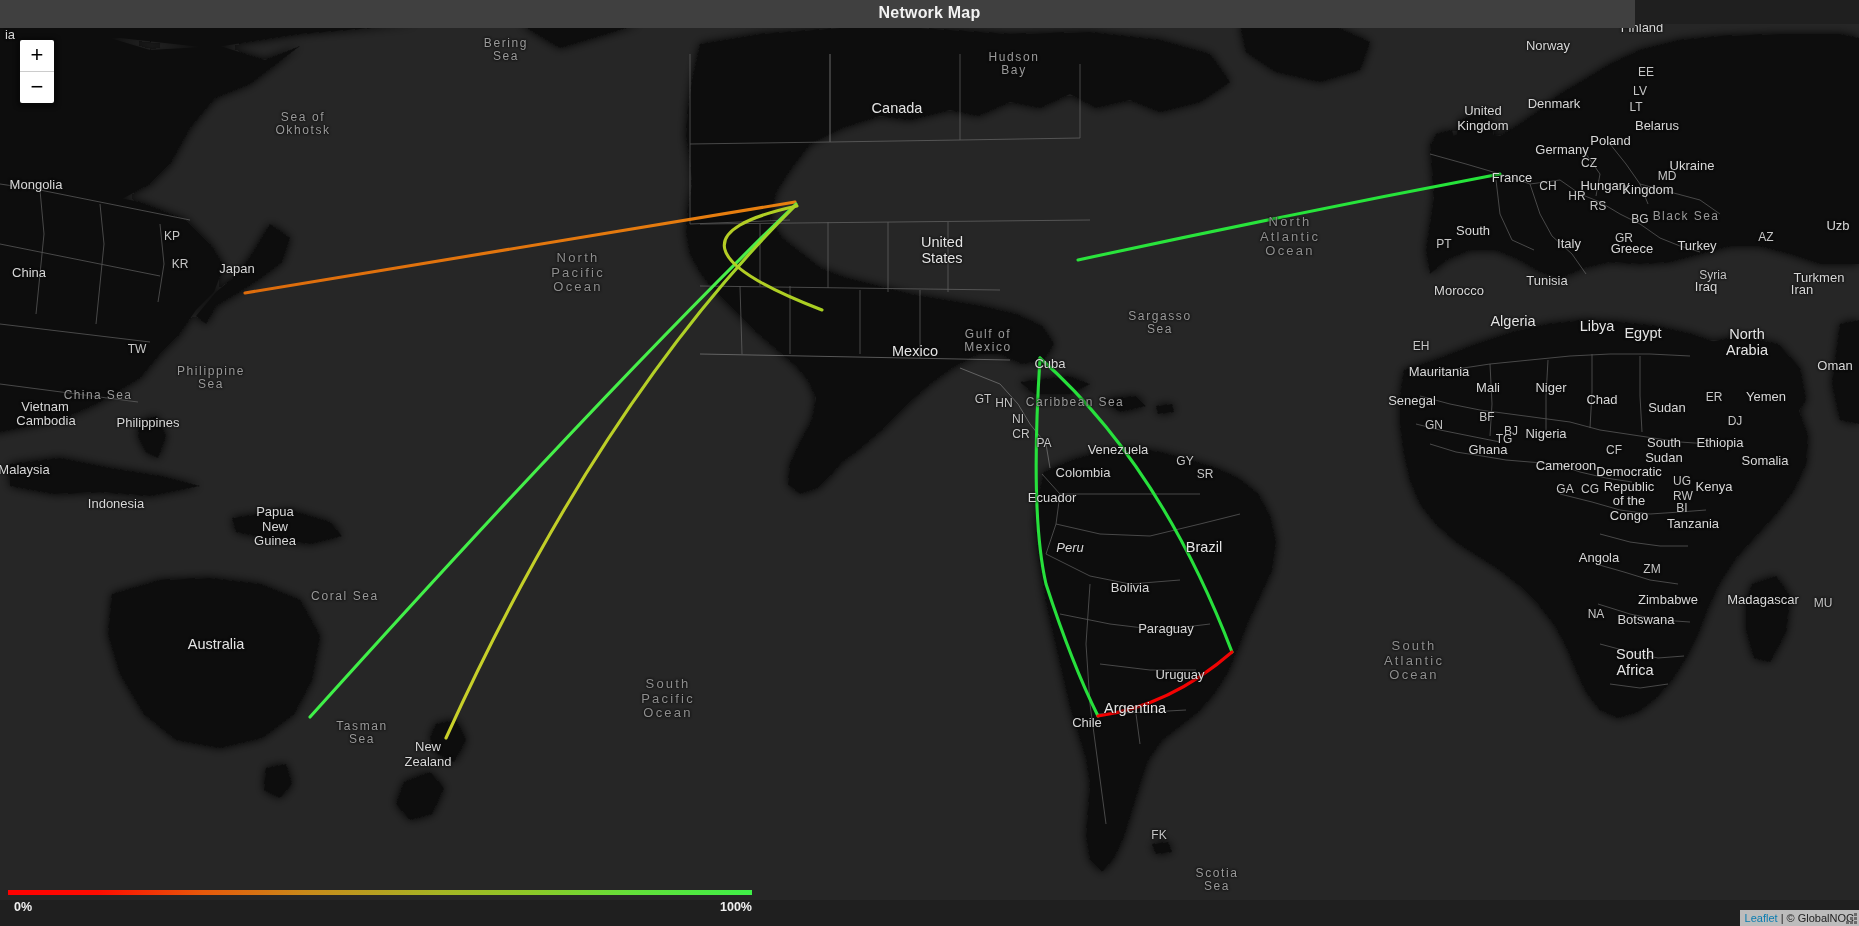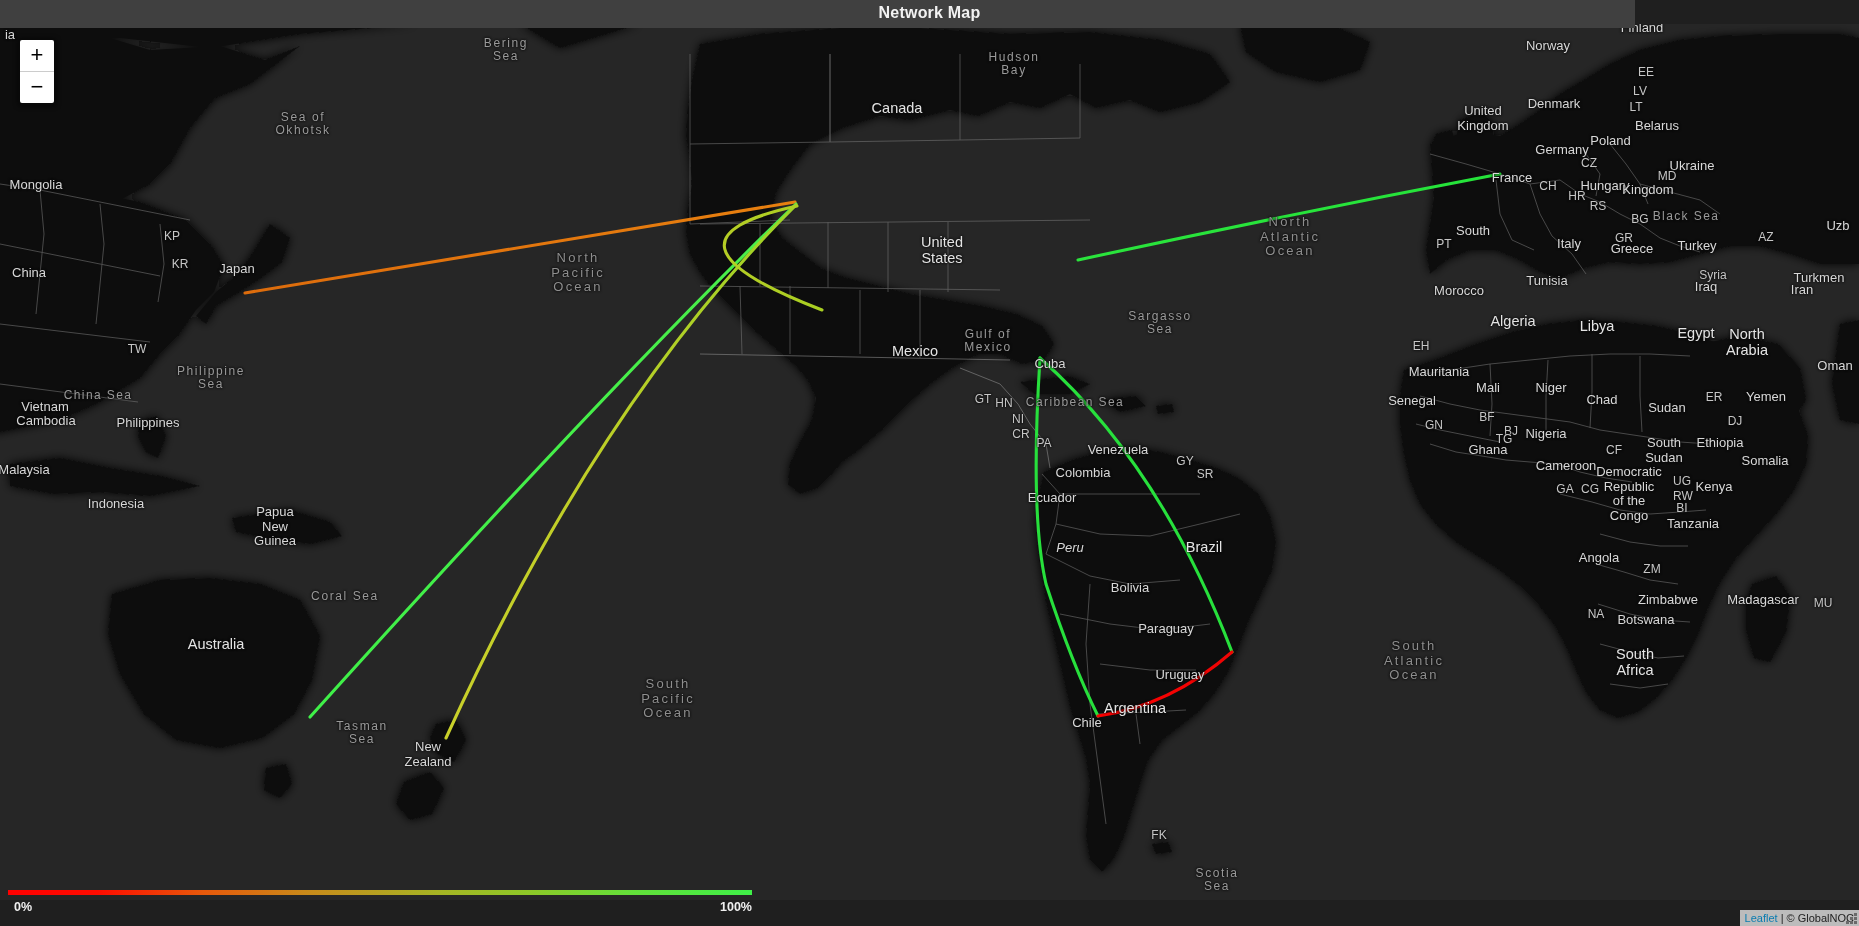--- a/index.html
+++ b/index.html
@@ -369,21 +369,21 @@
         <div class="lbl code" style="left: 1766px; top: 214px;">AZ</div>
         <div class="lbl country" style="left: 1838px; top: 202px;">Uzb</div>
         <div class="lbl country" style="left: 1819px; top: 254px;">Turkmen</div>
         <div class="lbl code" style="left: 1713px; top: 252px;">Syria</div>
         <div class="lbl country" style="left: 1686px; top: 263px; margin-left: 20px;">Iraq</div>
         <div class="lbl country" style="left: 1802px; top: 266px;">Iran</div>
         <div class="lbl country" style="left: 1459px; top: 267px;">Morocco</div>
         <div class="lbl country" style="left: 1547px; top: 257px;">Tunisia</div>
         <div class="lbl big" style="left: 1513px; top: 297px;">Algeria</div>
         <div class="lbl big" style="left: 1597px; top: 302px;">Libya</div>
-        <div class="lbl big" style="left: 1696px; top: 309px;">Egypt</div>
+        <div class="lbl big" style="left: 1643px; top: 309px;">Egypt</div>
         <div class="lbl big" style="left: 1747px; top: 318px;">North
 Arabia</div>
         <div class="lbl code" style="left: 1421px; top: 323px;">EH</div>
         <div class="lbl country" style="left: 1439px; top: 348px;">Mauritania</div>
         <div class="lbl country" style="left: 1488px; top: 364px;">Mali</div>
         <div class="lbl country" style="left: 1551px; top: 364px;">Niger</div>
         <div class="lbl country" style="left: 1602px; top: 376px;">Chad</div>
         <div class="lbl country" style="left: 1667px; top: 384px;">Sudan</div>
         <div class="lbl code" style="left: 1714px; top: 374px;">ER</div>
         <div class="lbl country" style="left: 1766px; top: 373px;">Yemen</div>

